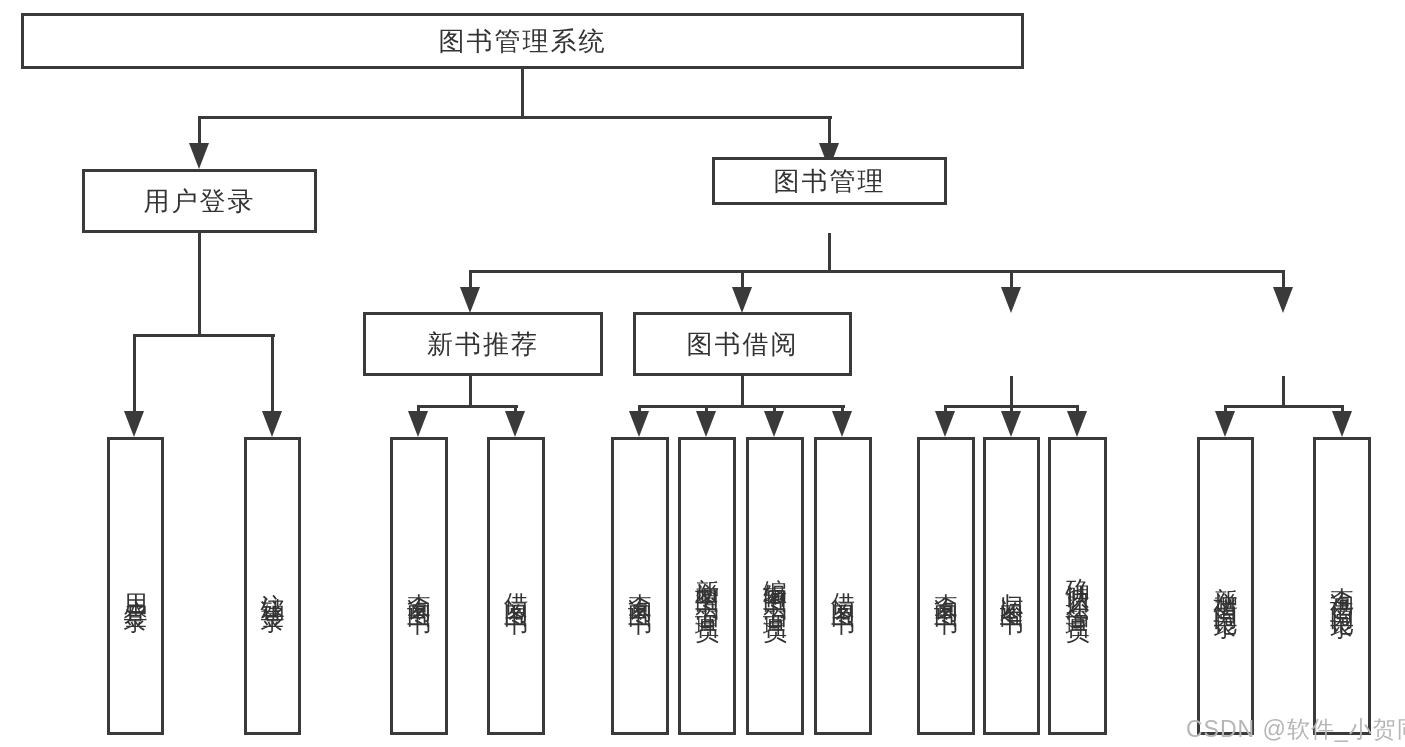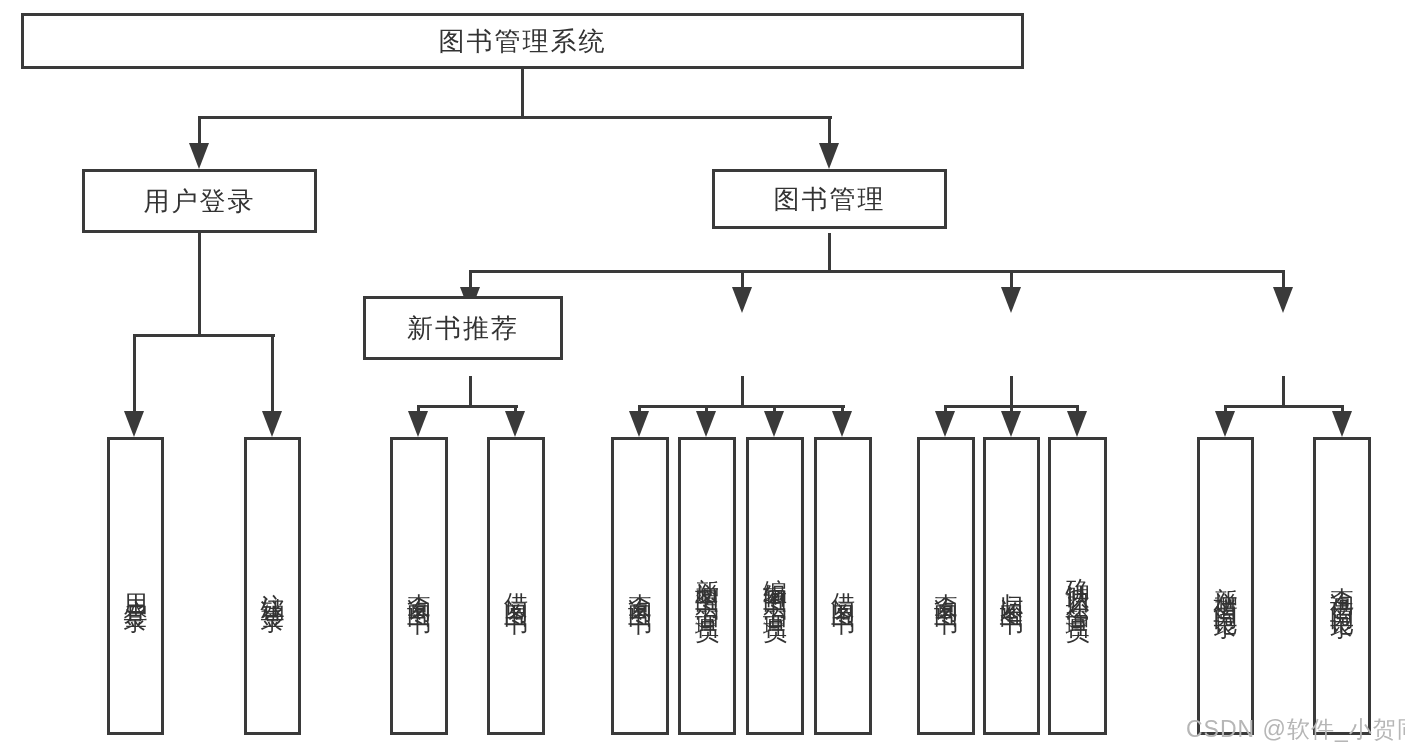--- a/index.html
+++ b/index.html
@@ -62,21 +62,21 @@
     <div class="hline" style="left:198px; top:116px; width:634px;"></div>
     <div class="vline" style="left:198px; top:116px; height:29px;"></div>
     <div class="arrow" style="left:189px; top:143px;"></div>
     <div class="vline" style="left:828px; top:116px; height:29px;"></div>
     <div class="arrow" style="left:819px; top:143px;"></div>
   </div>
 
   <div class="box" style="left:82px; top:169px; width:235px; height:64px;">
     <span class="hlabel">用户登录</span>
   </div>
-  <div class="box" style="left:712px; top:169px; width:235px; height:60px;">
+  <div class="box" style="left:712px; top:157px; width:235px; height:48px;">
     <span class="hlabel">图书管理</span>
   </div>
 
   <div>
     <div class="vline" style="left:198px; top:233px; height:104px;"></div>
     <div class="hline" style="left:133px; top:334px; width:142px;"></div>
     <div class="vline" style="left:133px; top:334px; height:79px;"></div>
     <div class="arrow" style="left:124px; top:411px;"></div>
     <div class="vline" style="left:271px; top:334px; height:79px;"></div>
     <div class="arrow" style="left:262px; top:411px;"></div>
@@ -88,22 +88,25 @@
     <div class="vline" style="left:469px; top:270px; height:20px;"></div>
     <div class="arrow" style="left:460px; top:287px;"></div>
     <div class="vline" style="left:741px; top:270px; height:20px;"></div>
     <div class="arrow" style="left:732px; top:287px;"></div>
     <div class="vline" style="left:1010px; top:270px; height:20px;"></div>
     <div class="arrow" style="left:1001px; top:287px;"></div>
     <div class="vline" style="left:1282px; top:270px; height:20px;"></div>
     <div class="arrow" style="left:1273px; top:287px;"></div>
   </div>
 
-  <div class="box" style="left:363px; top:296px; width:200px; height:64px;">
+  <div class="box" style="left:363px; top:312px; width:240px; height:64px;">
     <span class="hlabel">新书推荐</span>
+  </div>
+  <div class="box" style="left:633px; top:312px; width:219px; height:64px;">
+    <span class="hlabel">图书借阅</span>
   </div>
 
   <div>
     <div class="vline" style="left:469px; top:376px; height:32px;"></div>
     <div class="hline" style="left:417px; top:405px; width:101px;"></div>
     <div class="vline" style="left:417px; top:405px; height:10px;"></div>
     <div class="arrow" style="left:408px; top:411px;"></div>
     <div class="vline" style="left:514px; top:405px; height:10px;"></div>
     <div class="arrow" style="left:505px; top:411px;"></div>
   </div>

